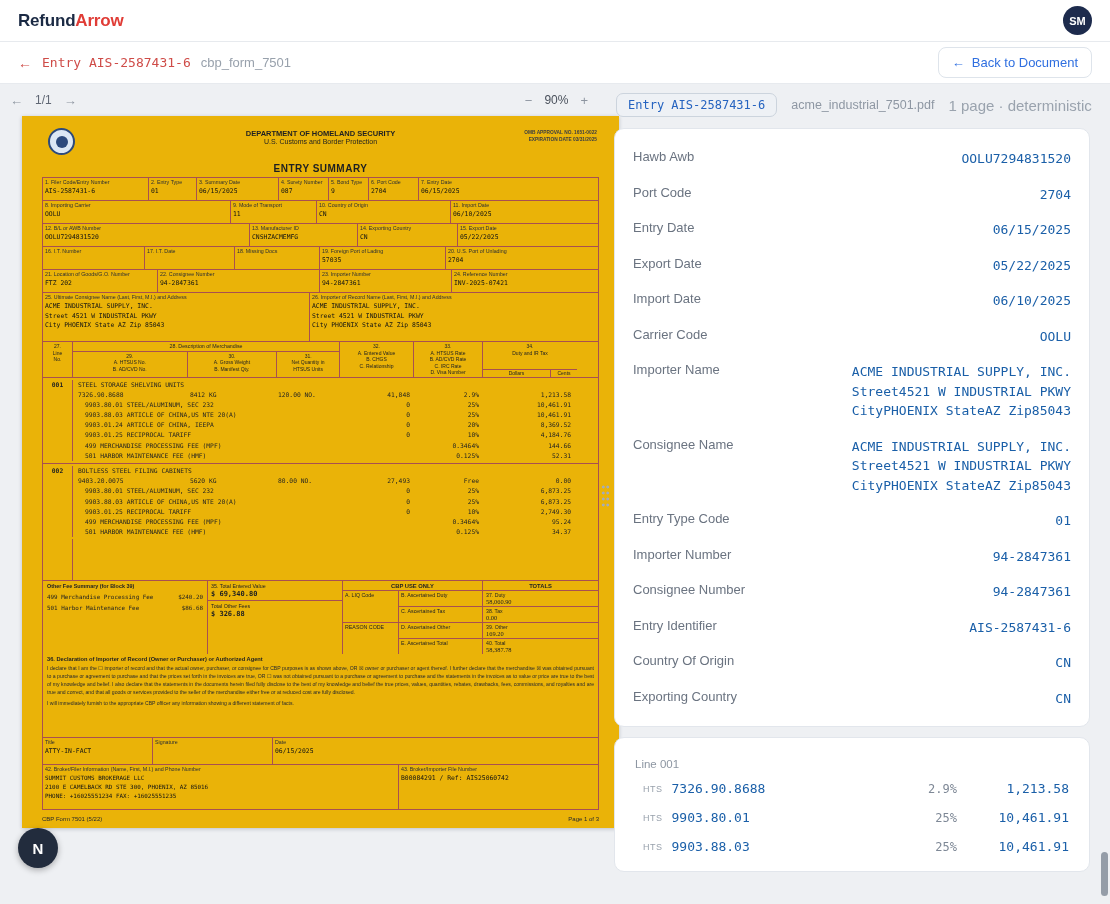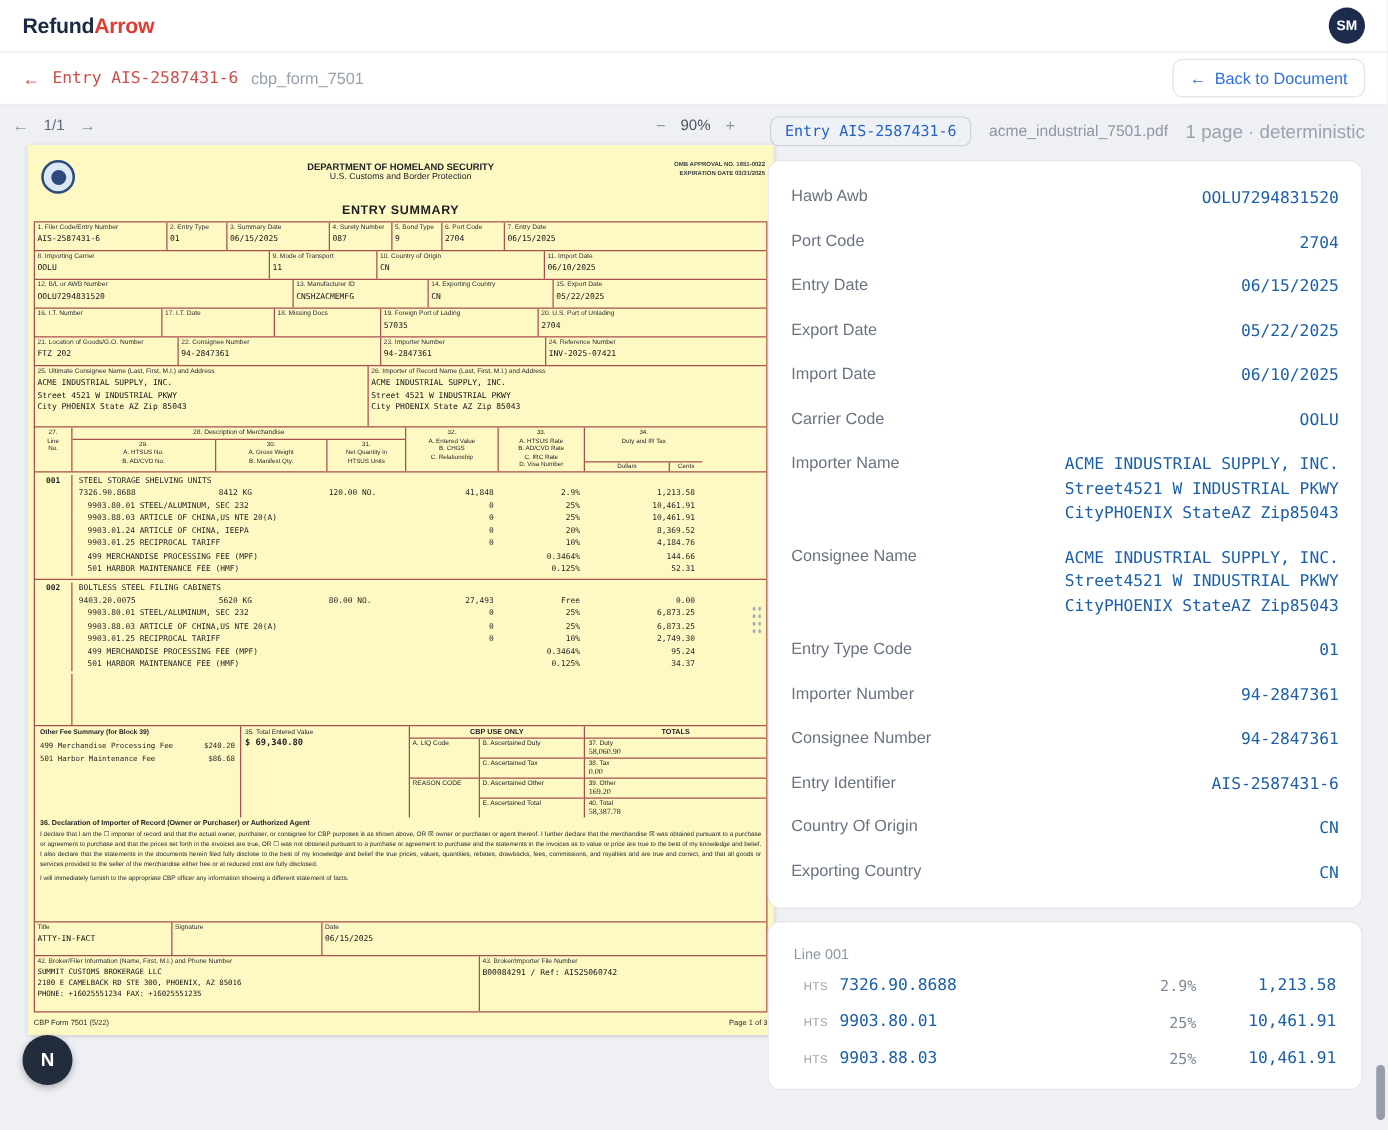--- a/index.html
+++ b/index.html
@@ -20,21 +20,21 @@
   .back-btn{display:flex;align-items:center;gap:7px;border:1px solid #dee4eb;background:#fff;color:#2f6fe0;font-size:13px;padding:7px 13px;border-radius:8px;cursor:pointer;font-family:inherit}
 
   
   .main{display:flex;height:820px;position:relative}
   .viewer{width:608px;display:flex;flex-direction:column}
   .vtool{height:32px;display:flex;align-items:center;justify-content:space-between;padding:0 20px 0 10px;color:#606774;font-size:12px}
   .grp{display:flex;align-items:center;gap:12px}
   .vbtn{cursor:pointer;color:#8d95a0;font-size:13px}
   .zoomlvl{color:#4a515c}
   .pdfwrap{flex:1;padding-left:22px}
-  .page{width:597px;height:712px;background:#fef9c3;box-shadow:0 1px 4px rgba(20,28,45,.22);padding:10px 5px 6px;display:flex;flex-direction:column}
+  .page{width:597px;height:712px;background:#eab308;box-shadow:0 1px 4px rgba(20,28,45,.22);padding:10px 20px 6px;display:flex;flex-direction:column}
 
   
   .form{--fl:#a85050;color:#1d1f22;display:flex;flex-direction:column;height:100%}
   .fhead{position:relative;text-align:center;height:36px;padding-top:3px}
   .seal{position:absolute;left:6px;top:2px;width:27px;height:27px;border-radius:50%;border:2px solid #2c4a7c;background:#dce8f4;display:flex;align-items:center;justify-content:center}
   .seal-in{width:12px;height:12px;border-radius:50%;background:#2c4a7c}
   .dept1{font-size:7.5px;font-weight:700}
   .dept2{font-size:7px}
   .omb{position:absolute;right:2px;top:4px;text-align:right;font-size:4.8px;font-weight:700;color:#3a3d42;line-height:1.4}
   .ftitle{text-align:center;font-size:10px;font-weight:700;letter-spacing:.5px;margin:1px 0 3px}
@@ -514,20 +514,24 @@
                       <span>501 Harbor Maintenance Fee</span>
                       <span>$86.68</span>
                     </div>
                   </div>
               </div>
               <div class="bandB">
                 <div class="b35">
                   <div class="lb">35. Total Entered Value</div>
                   <div class="vl">$ 69,340.80</div>
                 </div>
+                <div class="b35 sub">
+                  <div class="lb">Total Other Fees</div>
+                  <div class="vl">$ 326.88</div>
+                </div>
               </div>
               <div class="bandC">
                 <div class="bct">CBP USE ONLY</div>
                 <div class="bcb">
                   <div class="lcol">
                     <div>A. LIQ Code</div>
                     <div>REASON CODE</div>
                   </div>
                   <div class="rcol">
                     <div>B. Ascertained Duty</div>

